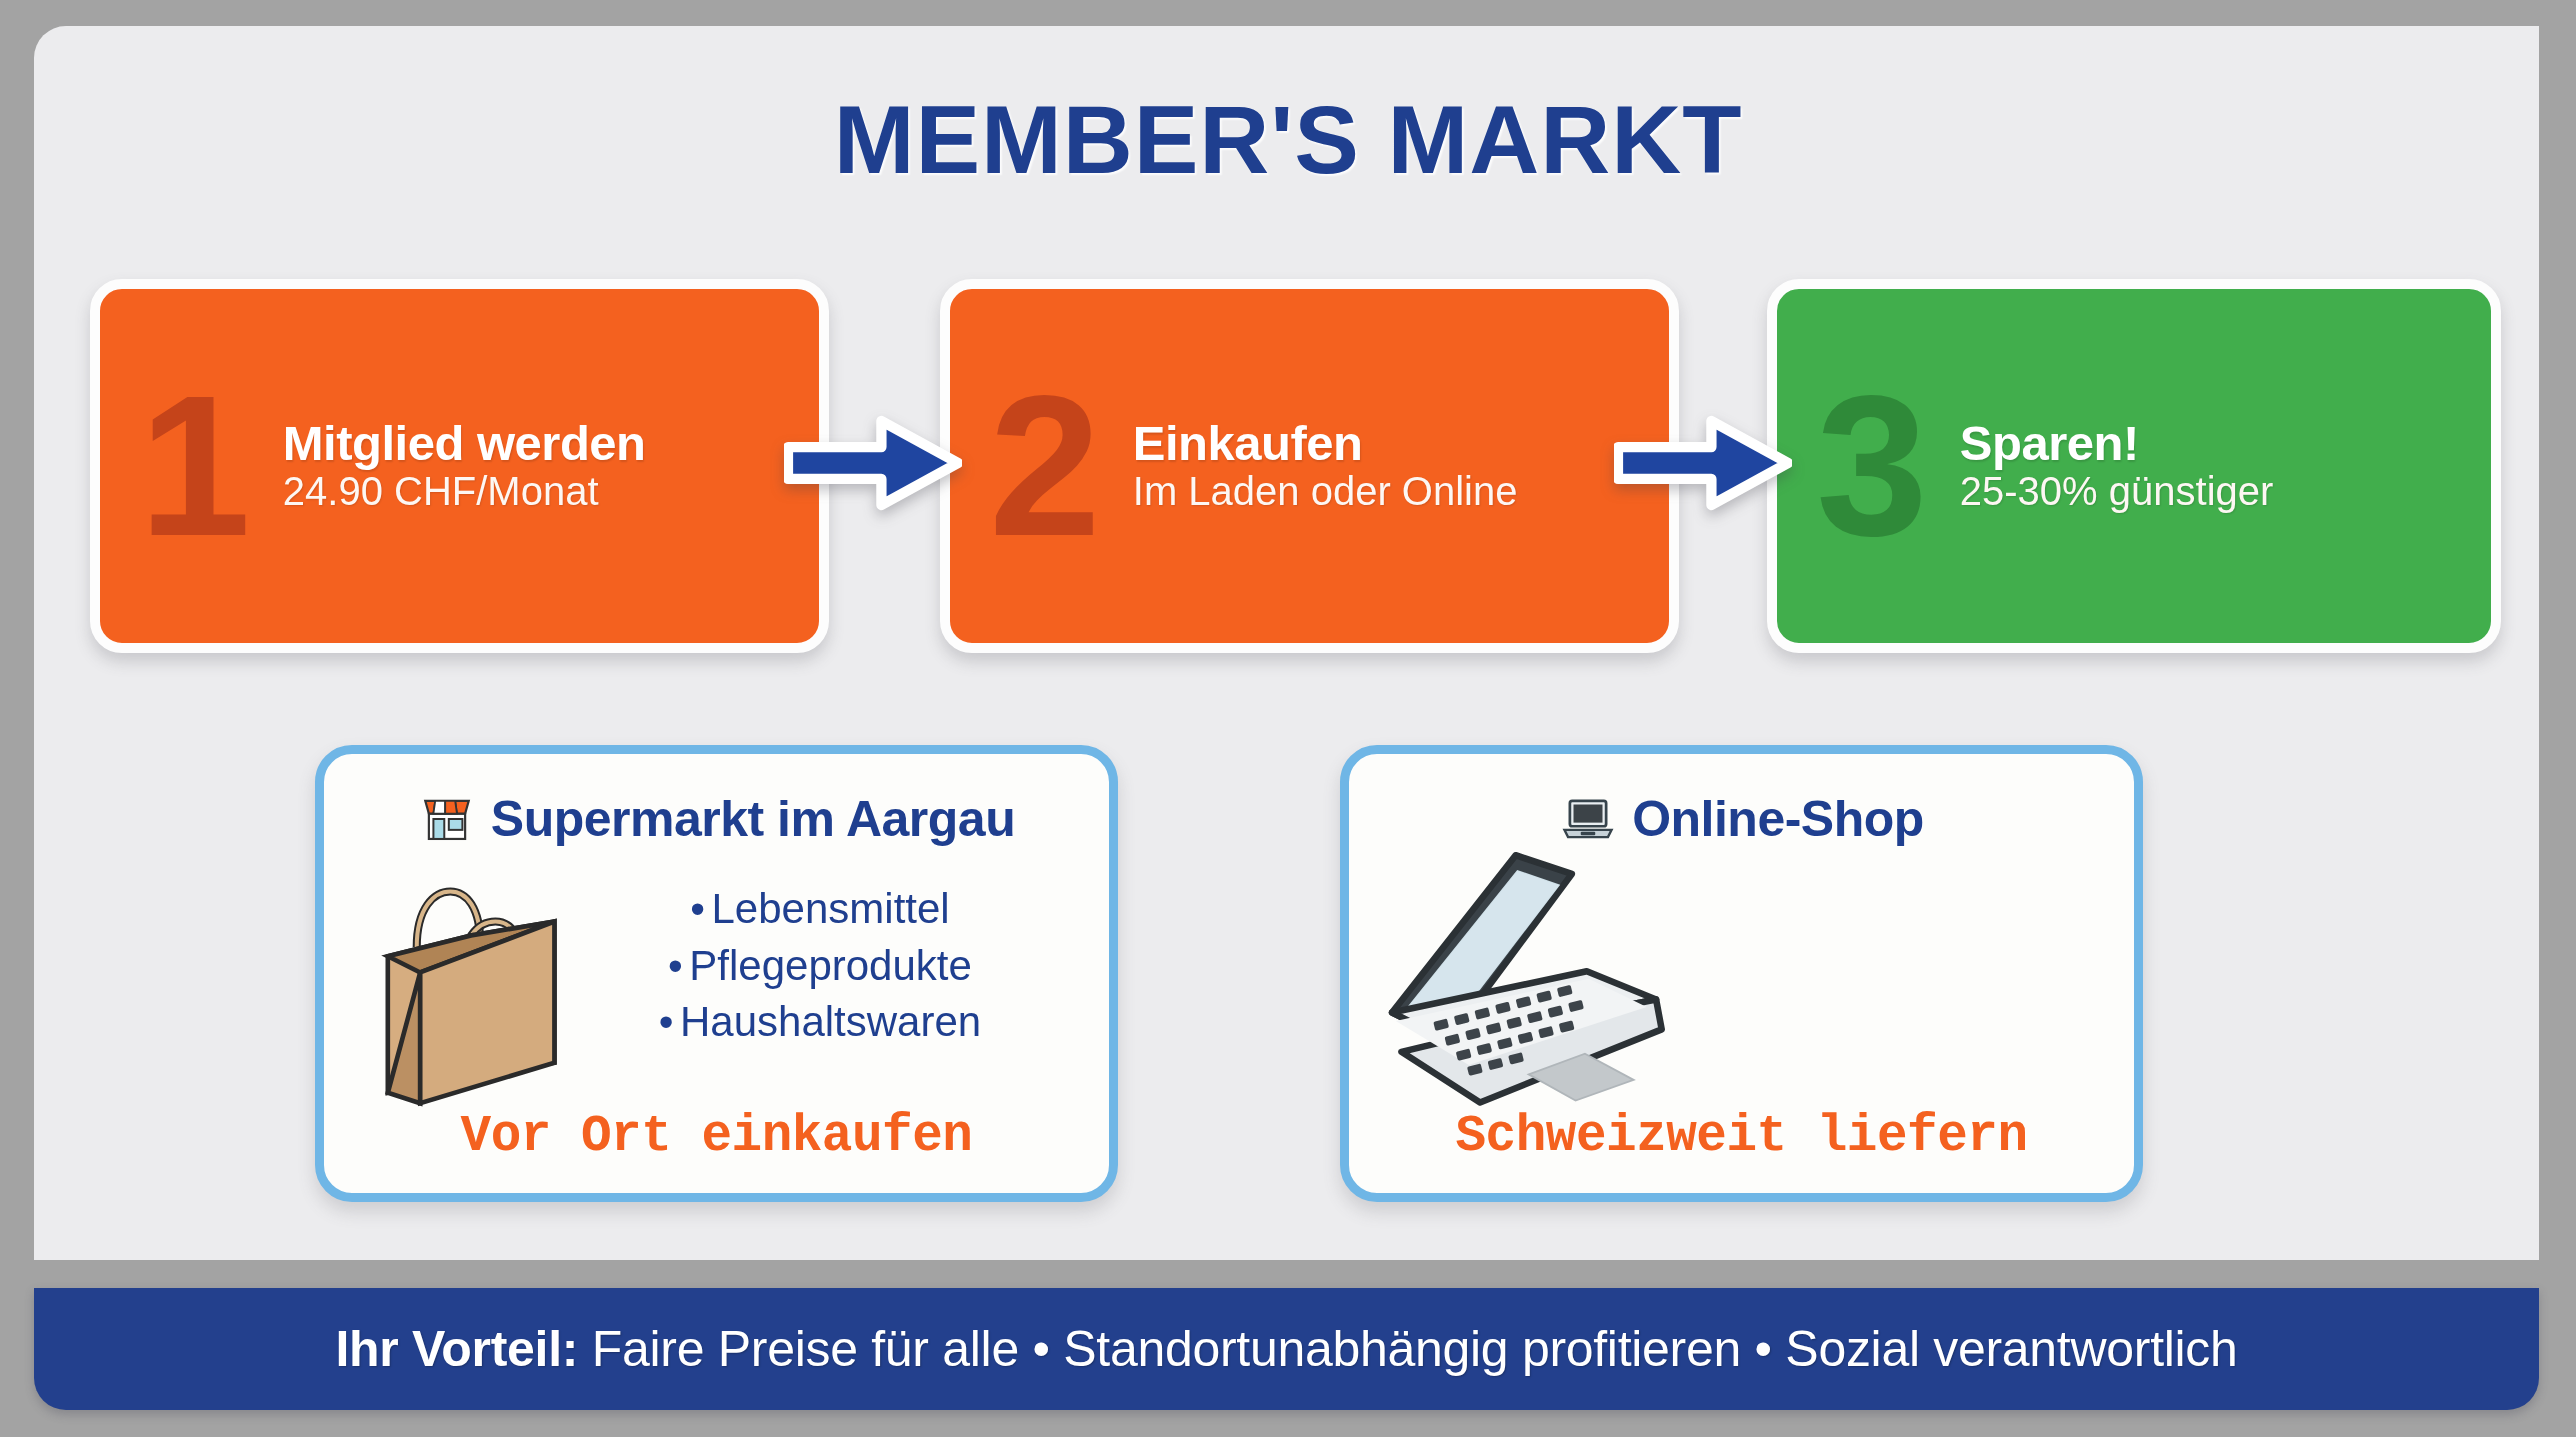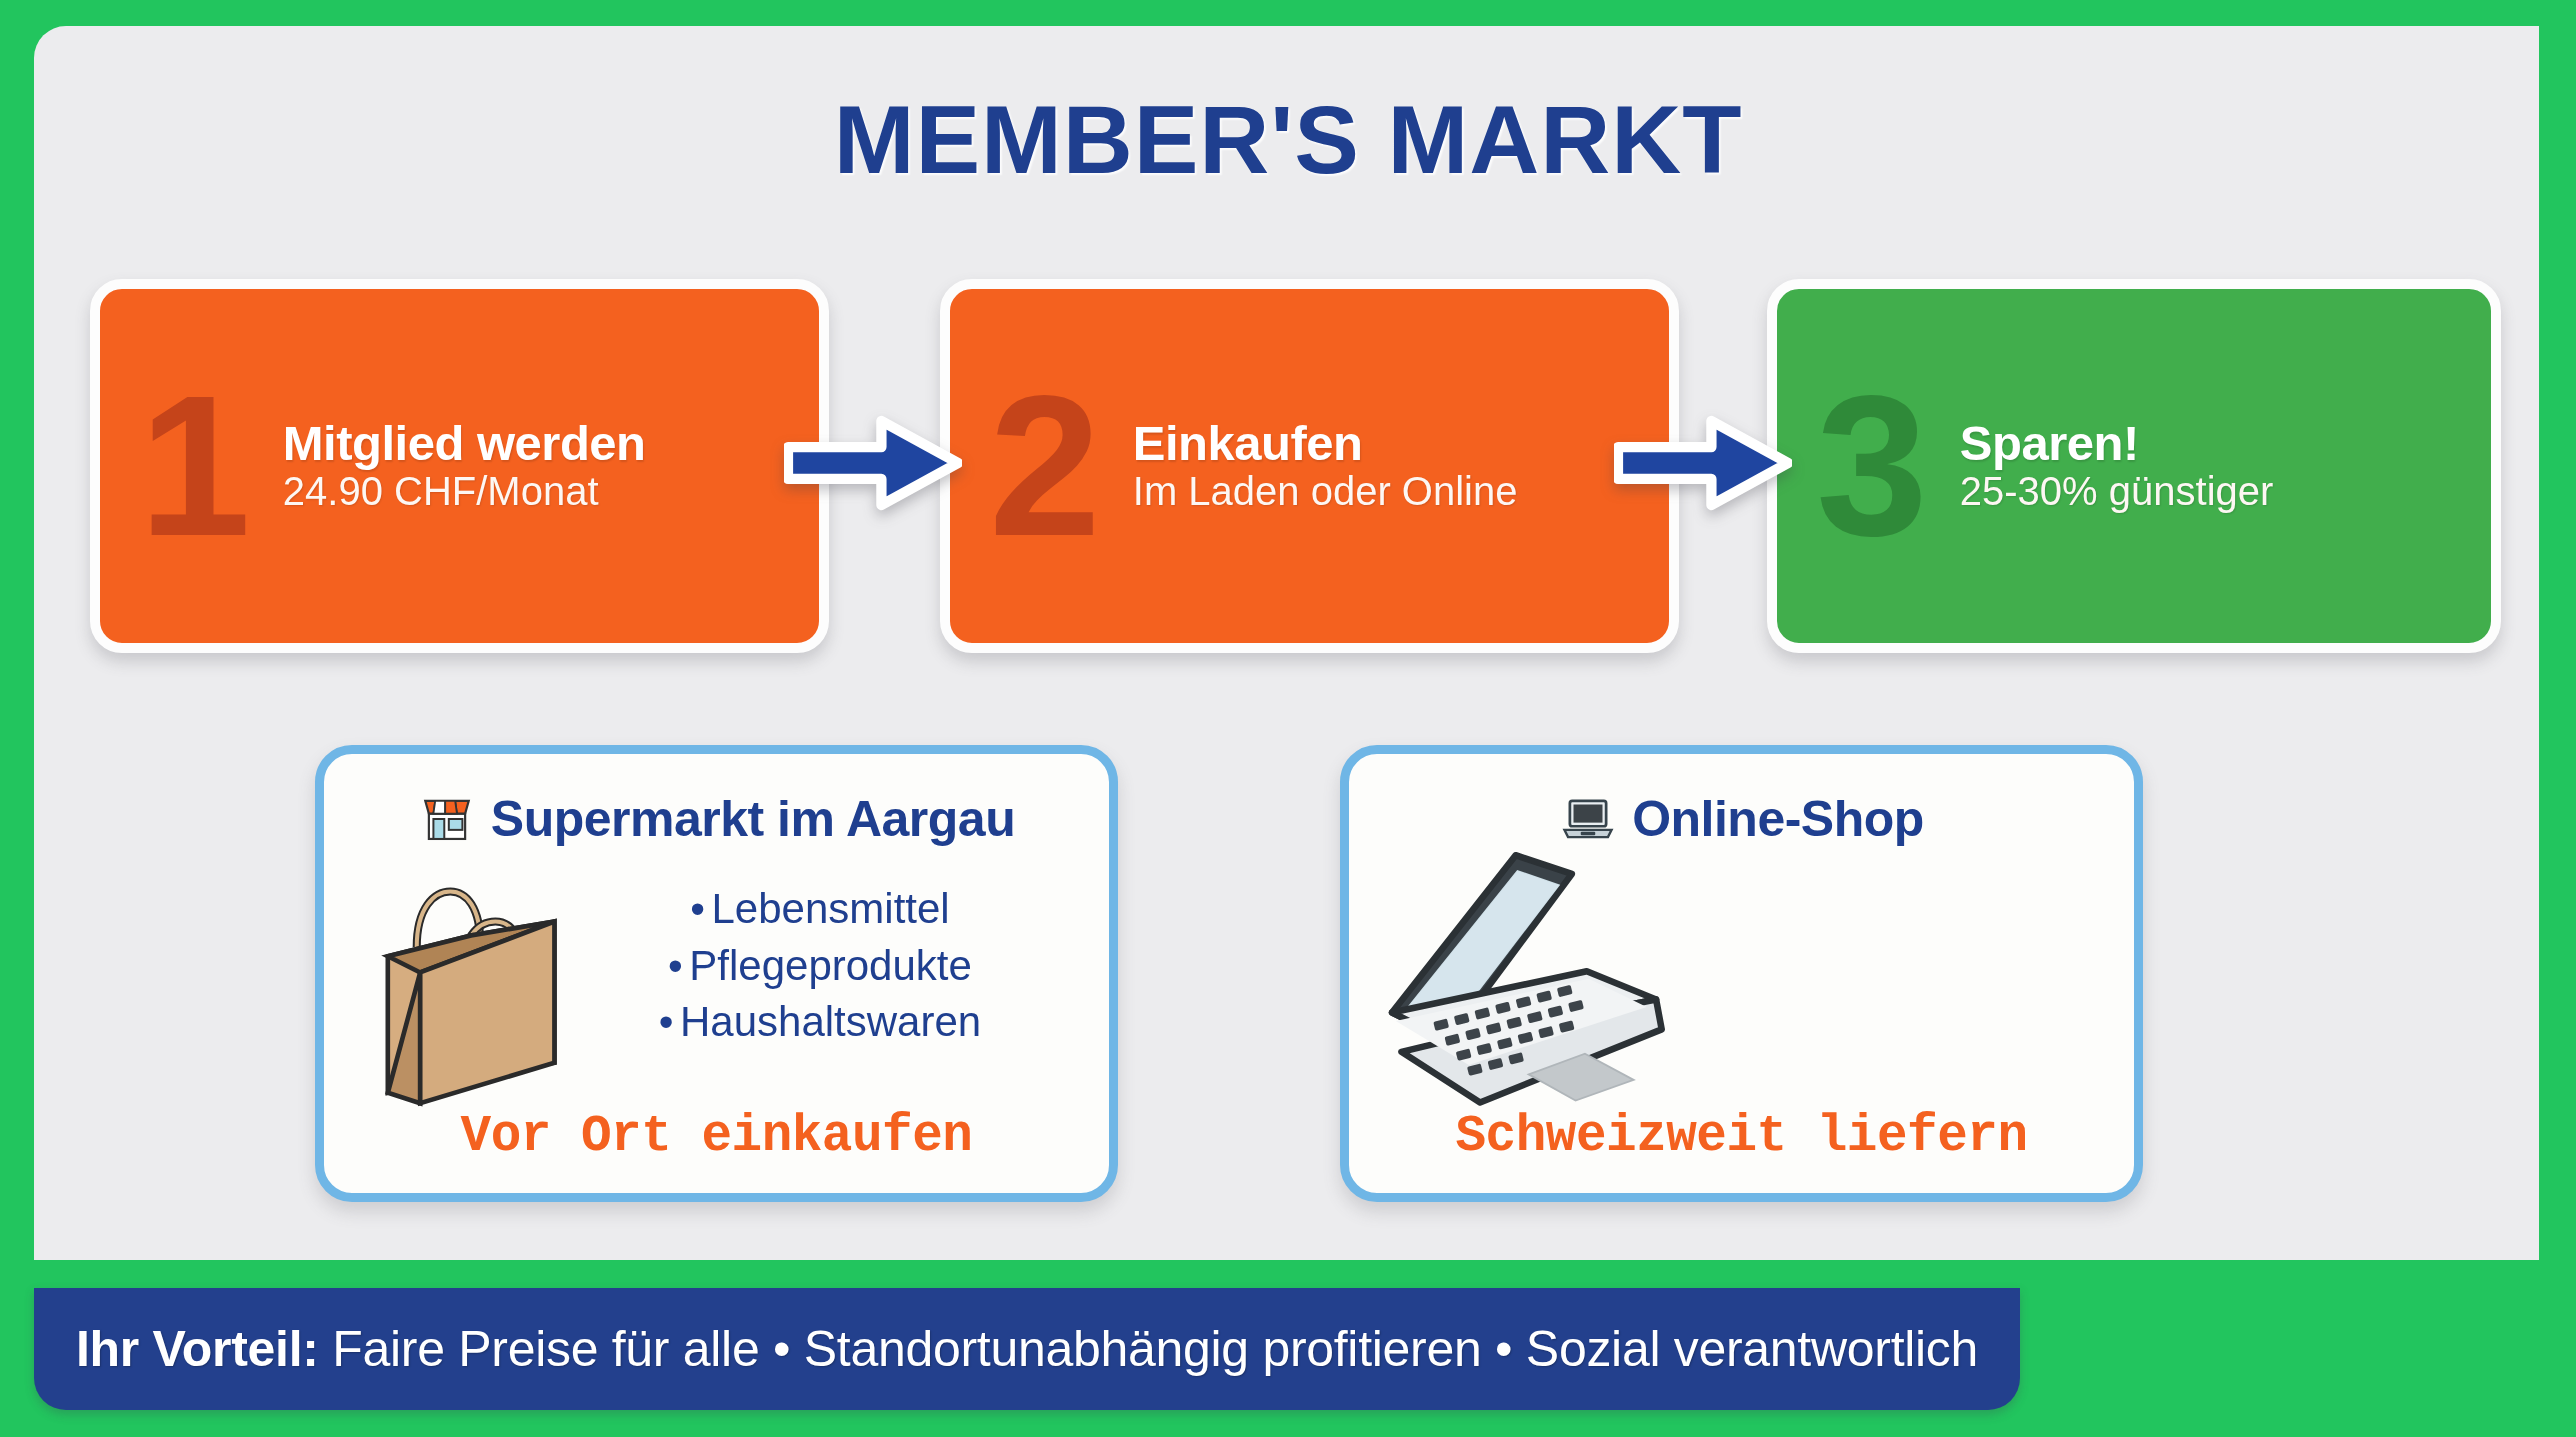--- a/index.html
+++ b/index.html
@@ -9,21 +9,21 @@
     height: 1438px;
     background: #ffffff;
     font-family: "Liberation Sans", sans-serif;
     overflow: hidden;
   }
 
   #root {
     position: relative;
     width: 2576px;
     height: 1438px;
-    background: #22c55e;
+    background: #a3a3a3;
   }
 
   
   .panel {
     position: absolute;
     left: 34px;
     top: 26px;
     width: 2505px;
     height: 1234px;
     background: #ececee;
@@ -184,21 +184,21 @@
   .illus svg { width: 100%; height: 100%; display: block; }
 
   .icon-small { width: 58px; height: 58px; flex: 0 0 auto; }
   .icon-small svg { width: 100%; height: 100%; display: block; }
 
   
   .footer {
     position: absolute;
     left: 34px;
     top: 1288px;
-    width: 1986px;
+    width: 2505px;
     height: 122px;
     background: #23408d;
     border-radius: 0 0 32px 32px;
     box-shadow: 0 4.7px 9.4px rgba(60,60,80,0.25);
     display: flex;
     align-items: center;
     justify-content: center;
   }
   .footer-text {
     font-size: 50px;

